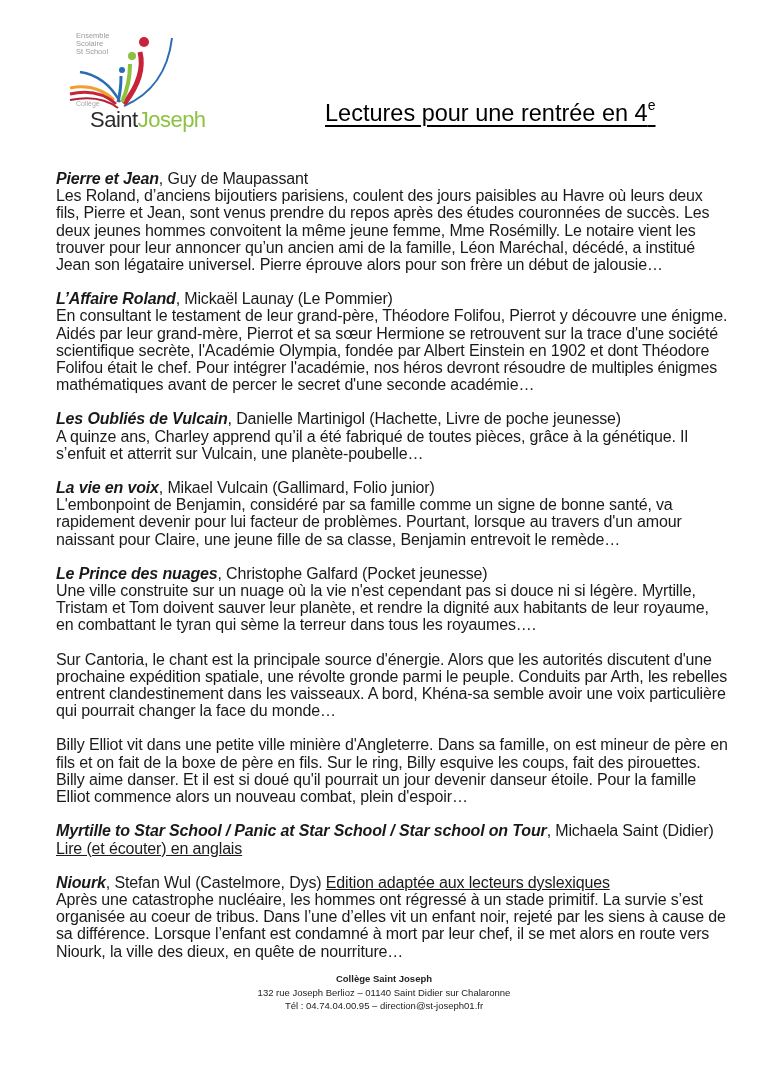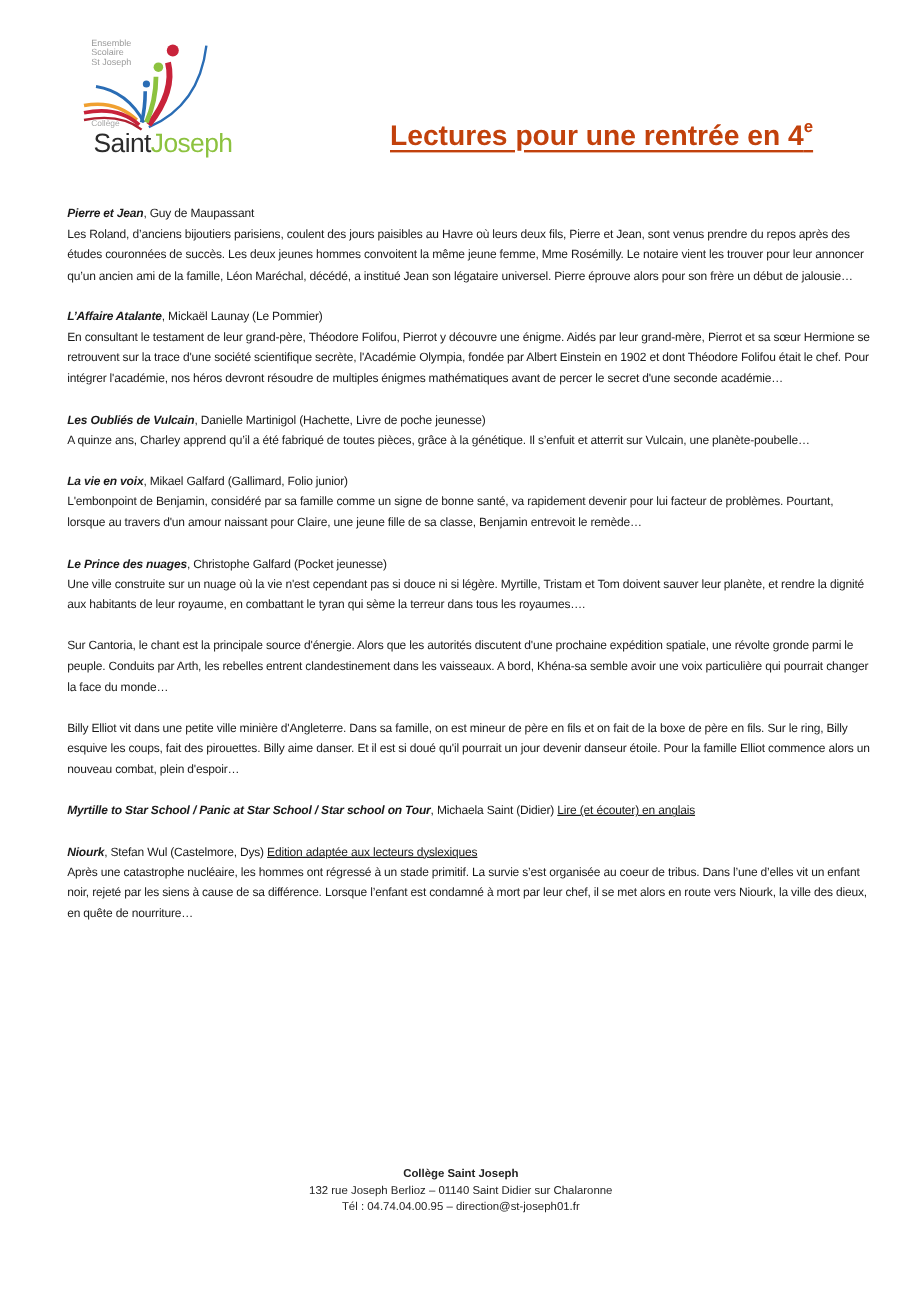--- a/index.html
+++ b/index.html
@@ -1,28 +1,28 @@
 <!DOCTYPE html>
 <html><head>
 <meta charset="utf-8">
 <style>
   html, body { margin: 0; padding: 0; background: #ffffff; }
   body { width: 768px; height: 1086px; position: relative; overflow: hidden;
          font-family: "Liberation Sans", sans-serif; color: #1a1a1a; }
   .logo { position: absolute; left: 66px; top: 28px; width: 130px; height: 105px; }
   .logo-top { position: absolute; left: 10px; top: 4px; font-size: 7.5px; line-height: 8px; color: #9a9a9a; }
   .logo-college { position: absolute; left: 10px; top: 72px; font-size: 7px; color: #a8a8a8; }
-  .logo-name { position: absolute; left: 12px; top: 79px; font-size: 22px; letter-spacing: -0.5px; white-space: nowrap; }
+  .logo-name { position: absolute; left: 24px; top: 79px; font-size: 22px; letter-spacing: -0.5px; white-space: nowrap; }
   .logo-saint { color: #2c2c2c; }
   .logo-joseph { color: #8cc23f; }
   .logo svg { position: absolute; left: 0; top: 0; }
-  .title { position: absolute; left: 325px; top: 97px; font-size: 23.5px; font-weight: bold;
-           color: #c2410c; text-decoration: underline; text-decoration-thickness: 2px; text-underline-offset: 4px; white-space: nowrap; }
+  .title { position: absolute; left: 325px; top: 97px; font-size: 23.5px; font-weight: normal;
+           color: #000000; text-decoration: underline; text-decoration-thickness: 2px; text-underline-offset: 4px; white-space: nowrap; }
   .title sup { font-size: 14px; vertical-align: 11px; }
-  .content { position: absolute; left: 56px; top: 170px; width: 672px; font-size: 10px; line-height: 17.2px; letter-spacing: -0.15px; }
+  .content { position: absolute; left: 56px; top: 170px; width: 672px; font-size: 16px; line-height: 17.2px; letter-spacing: -0.15px; }
   .book { margin-bottom: 17px; }
   .book-title { font-weight: bold; font-style: italic; }
   .note { text-decoration: underline; }
   .footer { position: absolute; left: 0; width: 768px; top: 972px; text-align: center; font-size: 9.5px; line-height: 13.5px; color: #222; }
   .footer .org { font-weight: bold; }
 </style>
 </head>
 <body>
 
 <div class="logo">
@@ -35,47 +35,47 @@
     <circle cx="78" cy="14" r="5" fill="#c8233a"></circle>
     <path d="M74 24 Q80 48 58 76" stroke="#c8233a" stroke-width="5" fill="none"></path>
     <circle cx="66" cy="28" r="4" fill="#8cc23f"></circle>
     <path d="M64 36 Q64 56 56 74" stroke="#8cc23f" stroke-width="4" fill="none"></path>
     <circle cx="56" cy="42" r="3" fill="#2a6db5"></circle>
     <path d="M55 48 Q55 62 52 74" stroke="#2a6db5" stroke-width="3" fill="none"></path>
   </svg>
   <div class="logo-top">
     <div>Ensemble</div>
     <div>Scolaire</div>
-    <div>St Joseph</div>
+    <div>St School</div>
   </div>
   <div class="logo-college">Collège</div>
   <div class="logo-name">
     <span class="logo-saint">Saint</span><span class="logo-joseph">Joseph</span>
   </div>
 </div>
 
 <div class="title">
   <span>Lectures pour une rentrée en 4</span><sup>e</sup>
 </div>
 
 <div class="content" id="book-list">
     <div class="book">
       <div><span class="book-title">Pierre et Jean</span><span>, </span><span>Guy de Maupassant</span></div>
       <div>Les Roland, d’anciens bijoutiers parisiens, coulent des jours paisibles au Havre où leurs deux fils, Pierre et Jean, sont venus prendre du repos après des études couronnées de succès. Les deux jeunes hommes convoitent la même jeune femme, Mme Rosémilly. Le notaire vient les trouver pour leur annoncer qu’un ancien ami de la famille, Léon Maréchal, décédé, a institué Jean son légataire universel. Pierre éprouve alors pour son frère un début de jalousie…</div>
     </div>
     <div class="book">
-      <div><span class="book-title">L’Affaire Atalante</span><span>, </span><span>Mickaël Launay (Le Pommier)</span></div>
+      <div><span class="book-title">L’Affaire Roland</span><span>, </span><span>Mickaël Launay (Le Pommier)</span></div>
       <div>En consultant le testament de leur grand-père, Théodore Folifou, Pierrot y découvre une énigme. Aidés par leur grand-mère, Pierrot et sa sœur Hermione se retrouvent sur la trace d'une société scientifique secrète, l'Académie Olympia, fondée par Albert Einstein en 1902 et dont Théodore Folifou était le chef. Pour intégrer l'académie, nos héros devront résoudre de multiples énigmes mathématiques avant de percer le secret d'une seconde académie…</div>
     </div>
     <div class="book">
       <div><span class="book-title">Les Oubliés de Vulcain</span><span>, </span><span>Danielle Martinigol (Hachette, Livre de poche jeunesse)</span></div>
       <div>A quinze ans, Charley apprend qu’il a été fabriqué de toutes pièces, grâce à la génétique. Il s’enfuit et atterrit sur Vulcain, une planète-poubelle…</div>
     </div>
     <div class="book">
-      <div><span class="book-title">La vie en voix</span><span>, </span><span>Mikael Galfard (Gallimard, Folio junior)</span></div>
+      <div><span class="book-title">La vie en voix</span><span>, </span><span>Mikael Vulcain (Gallimard, Folio junior)</span></div>
       <div>L'embonpoint de Benjamin, considéré par sa famille comme un signe de bonne santé, va rapidement devenir pour lui facteur de problèmes. Pourtant, lorsque au travers d'un amour naissant  pour Claire, une jeune fille de sa classe, Benjamin entrevoit le remède…</div>
     </div>
     <div class="book">
       <div><span class="book-title">Le Prince des nuages</span><span>, </span><span>Christophe Galfard (Pocket jeunesse)</span></div>
       <div>Une ville construite sur un nuage où la vie n'est cependant pas si douce ni si légère. Myrtille, Tristam et Tom doivent sauver leur planète, et rendre la dignité aux habitants de leur royaume, en combattant le tyran qui sème la terreur dans tous les royaumes….</div>
     </div>
     <div class="book">
       <div>Sur Cantoria, le chant est la principale source d'énergie. Alors que les autorités discutent d'une prochaine expédition spatiale, une révolte gronde parmi le peuple. Conduits par Arth, les rebelles entrent clandestinement dans les vaisseaux. A bord, Khéna-sa semble avoir une voix particulière qui pourrait changer la face du monde…</div>
     </div>
     <div class="book">

